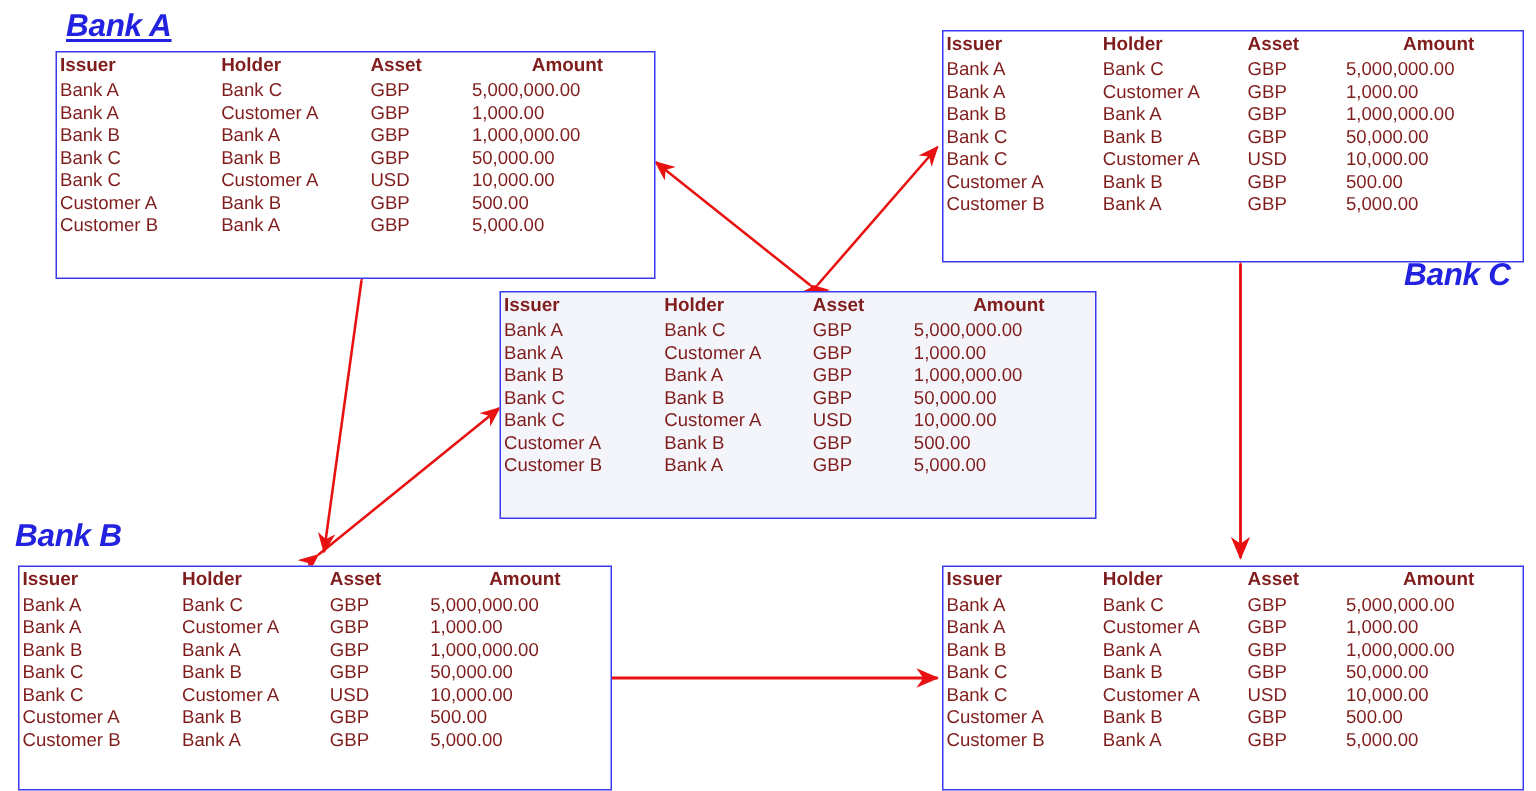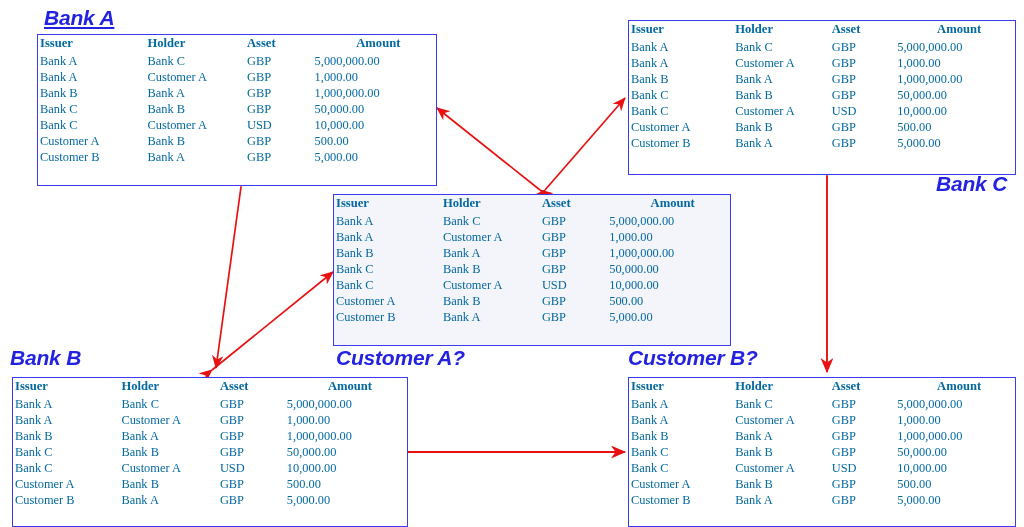--- a/index.html
+++ b/index.html
@@ -22,22 +22,21 @@
     box-sizing:border-box;
     z-index:10;
   }
   .ledger.tinted{background:#f4f4fb;}
 
   table.ledger-table{
     border-collapse:collapse;
     width:100%;
     table-layout:fixed;
     font-size:12.4px;
-    color:#0369a1;
-    font-family:Liberation Serif, serif;
+    color:#7f1d1d;
   }
   table.ledger-table th{
     font-weight:bold;
     text-align:left;
     padding:1px 2px 2px 2px;
     white-space:nowrap;
     font-size:12.6px;
   }
   table.ledger-table td{
     text-align:left;
@@ -88,25 +87,23 @@
 
     <line x1="827" y1="176" x2="827" y2="372" stroke="#e81010" stroke-width="1.9" marker-start="url(#ah)" marker-end="url(#ah)"></line>
 
     <line x1="408" y1="452" x2="625" y2="452" stroke="#e81010" stroke-width="1.9" marker-start="url(#ah)" marker-end="url(#ah)"></line>
   </svg>
 
   <div class="lbl underlined" style="left:44px; top:6px;">Bank A</div>
 
   <div class="lbl" style="left:936px; top:172px;">Bank C</div>
 
-  <div class="lbl" style="left:336px; top:346px;">Customer A?</div>
 
   <div class="lbl" style="left:10px; top:346px;">Bank B</div>
 
-  <div class="lbl" style="left:628px; top:346px;">Customer B?</div>
 
   <div class="ledger" style="left:37px; top:34px; width:400px; height:152px;">
     <table class="ledger-table">
       <colgroup>
           <col class="col-issuer">
           <col class="col-holder">
           <col class="col-asset">
           <col class="col-amount">
         </colgroup>
       <thead>

